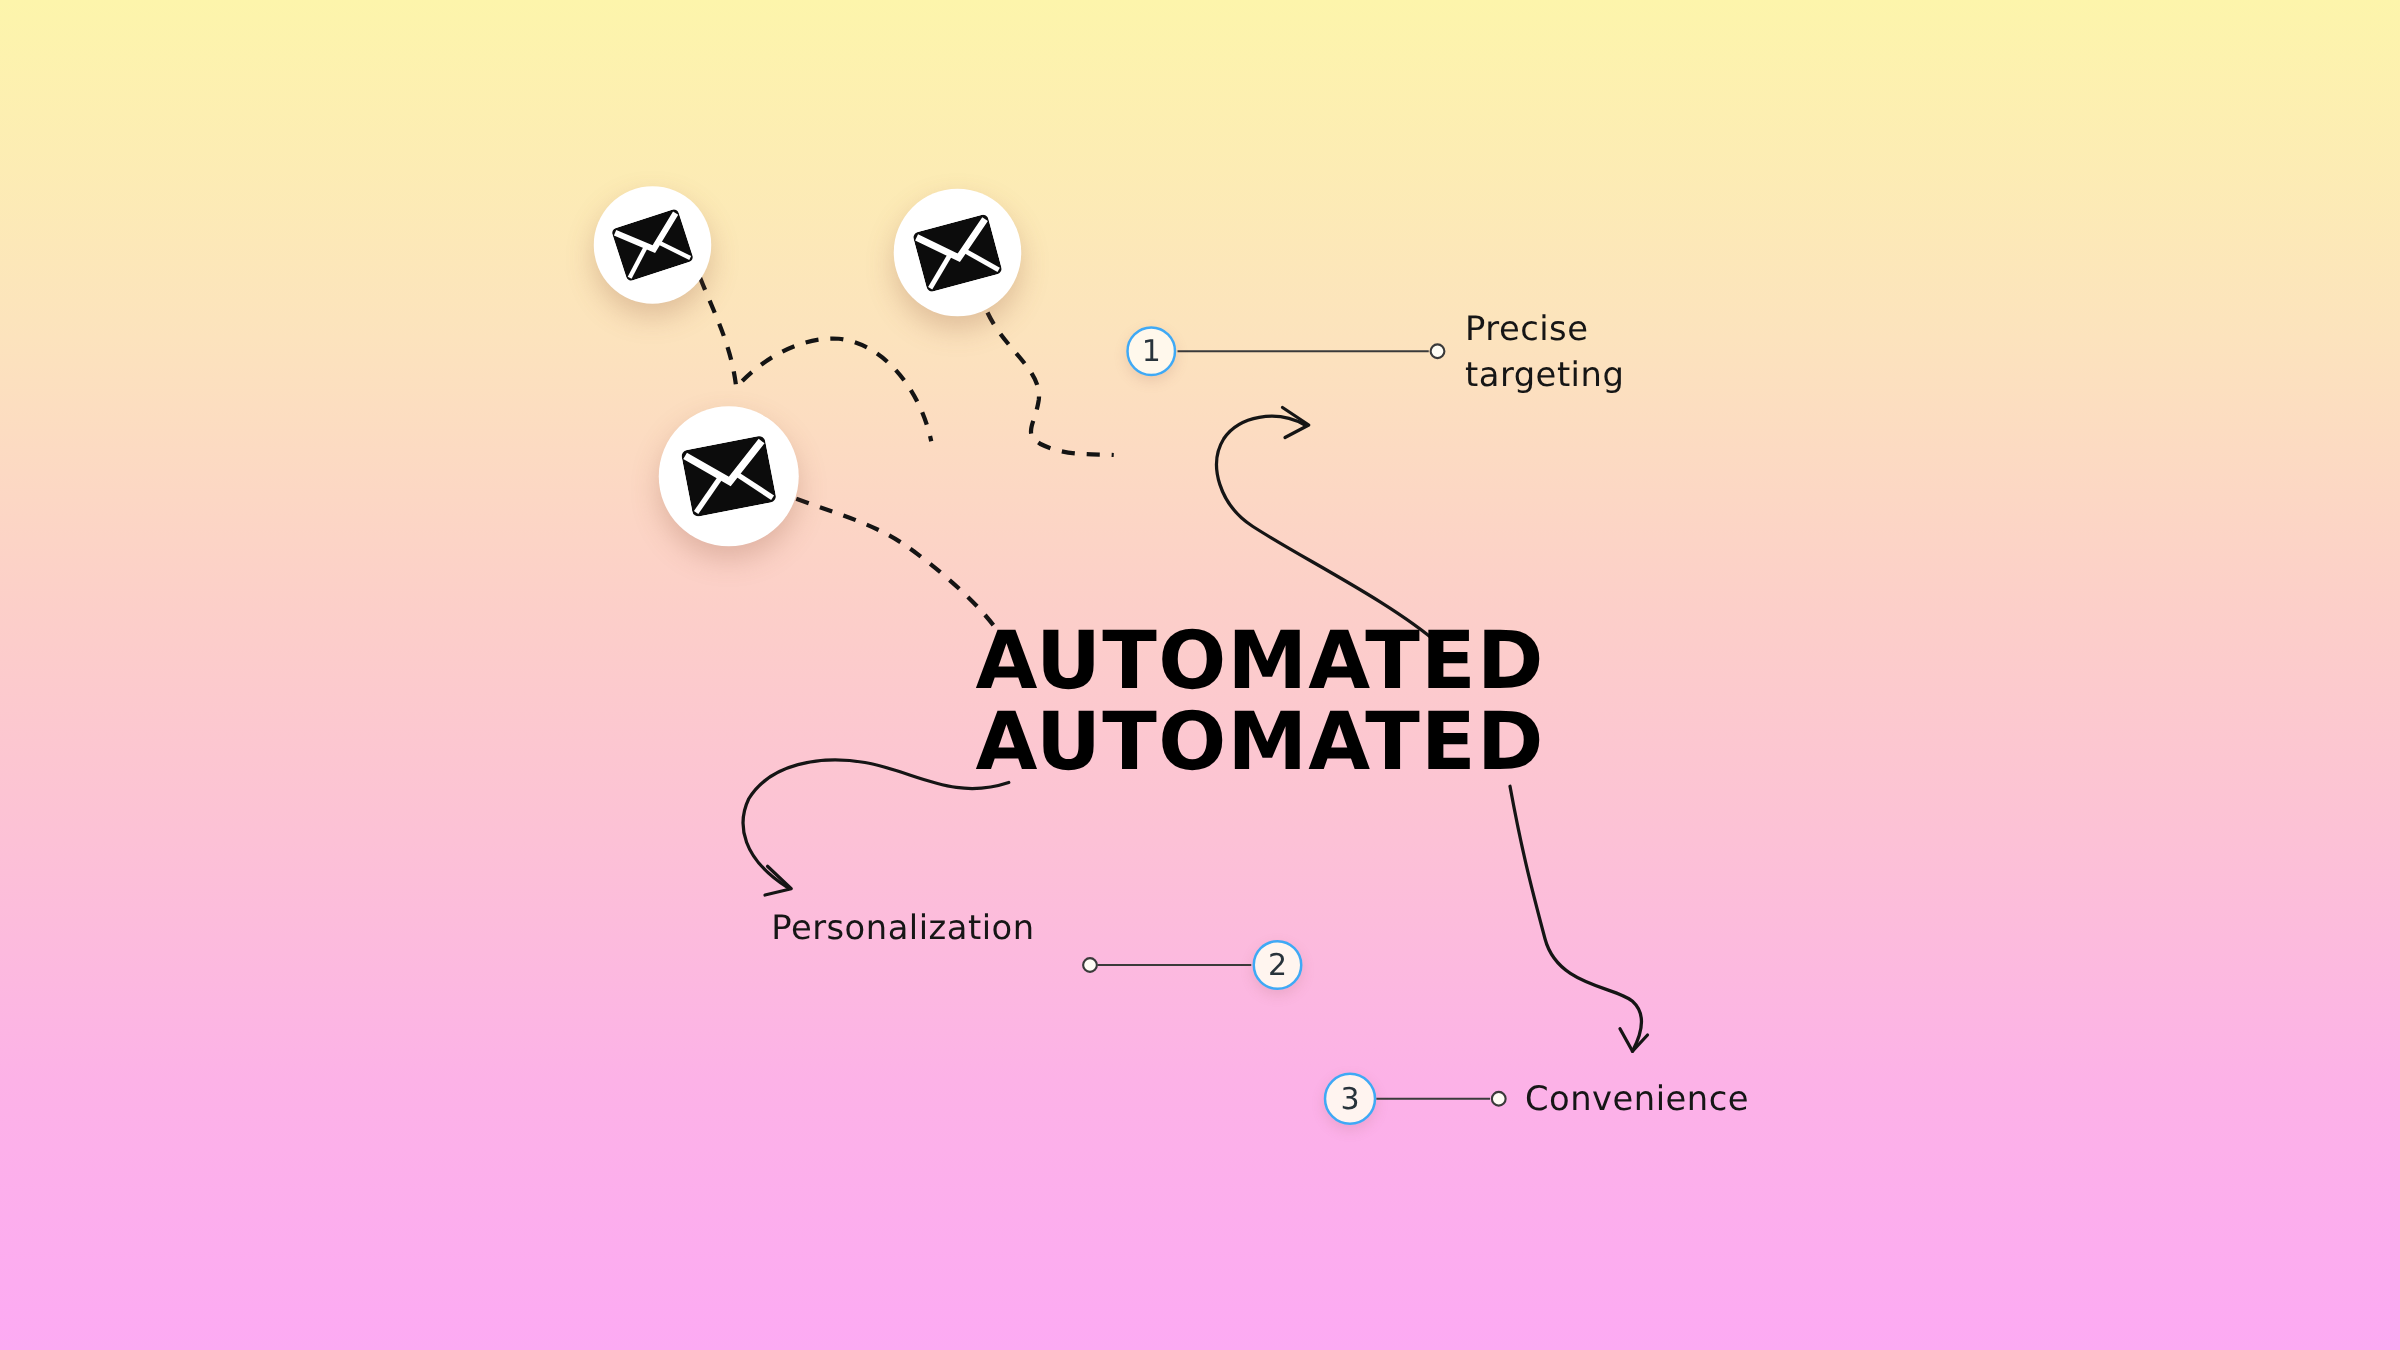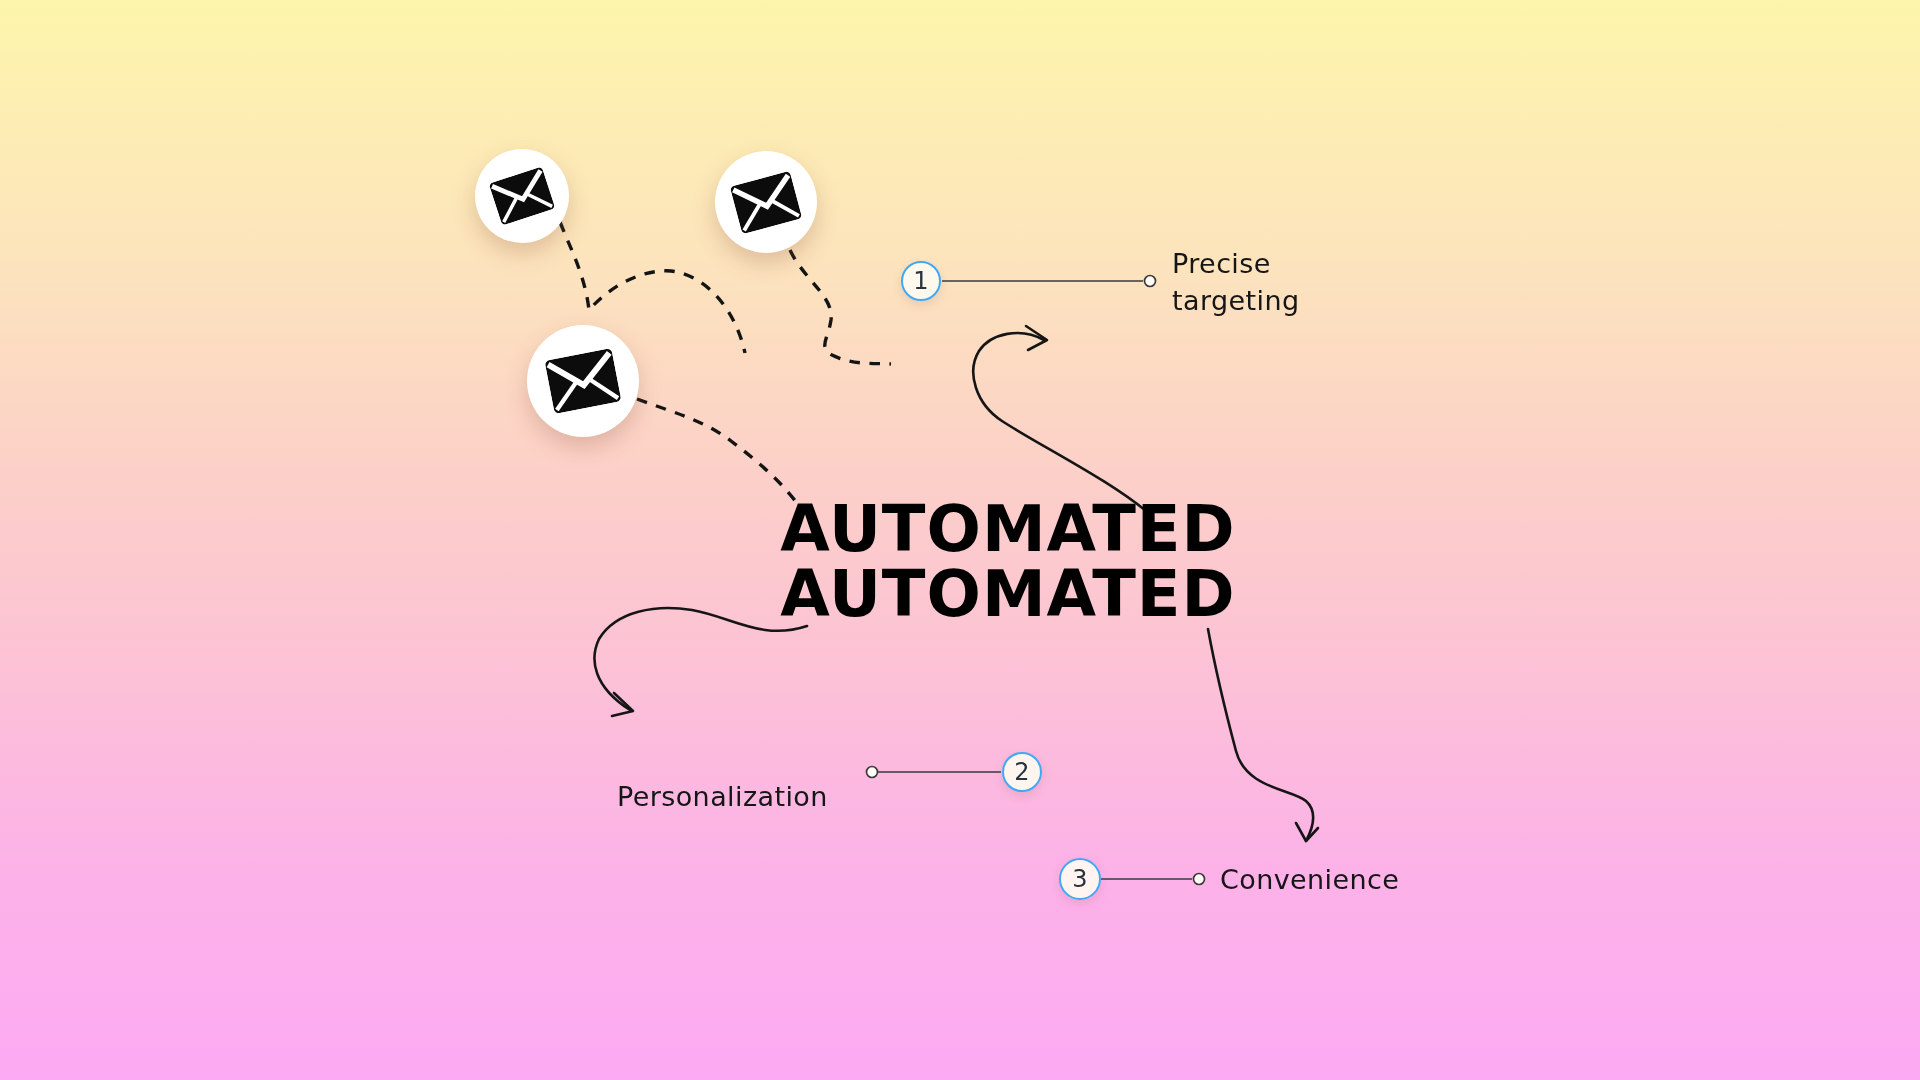--- a/index.html
+++ b/index.html
@@ -144,21 +144,21 @@
   </div>
 
   <div class="step-circle" style="left:901px; top:261px; width:40px; height:40px;">
     <span>1</span>
   </div>
   <div class="feature-label" style="left:1172px; top:245px;">
     <div>Precise</div>
     <div>targeting</div>
   </div>
 
-  <div class="feature-label" style="left:617px; top:778px;">
+  <div class="feature-label" style="left:617px; top:724px;">
     <span>Personalization</span>
   </div>
   <div class="step-circle" style="left:1002px; top:752px; width:40px; height:40px;">
     <span>2</span>
   </div>
 
   <div class="step-circle" style="left:1059px; top:858px; width:42px; height:42px;">
     <span>3</span>
   </div>
   <div class="feature-label" style="left:1220px; top:861px;">

